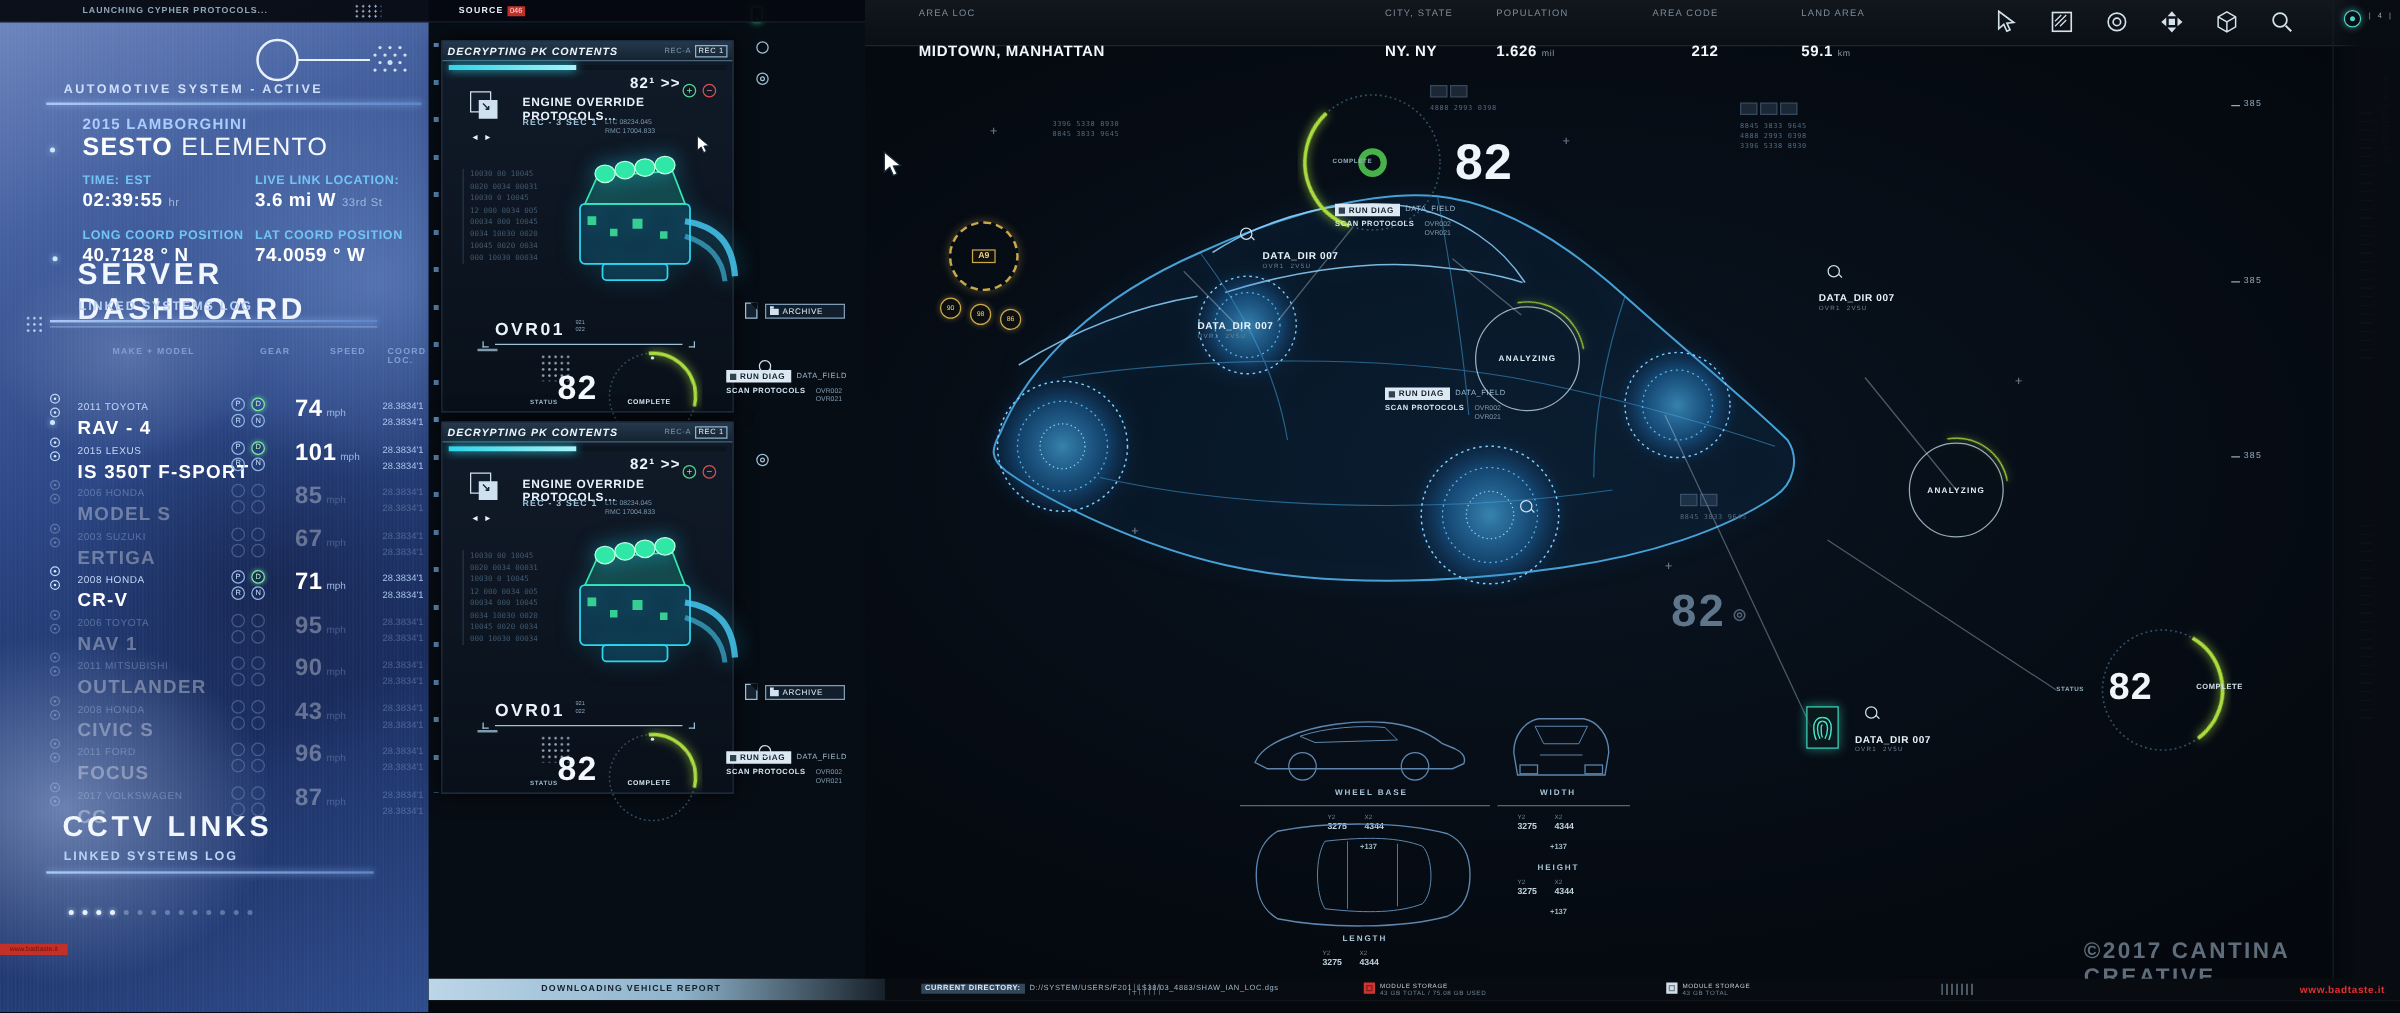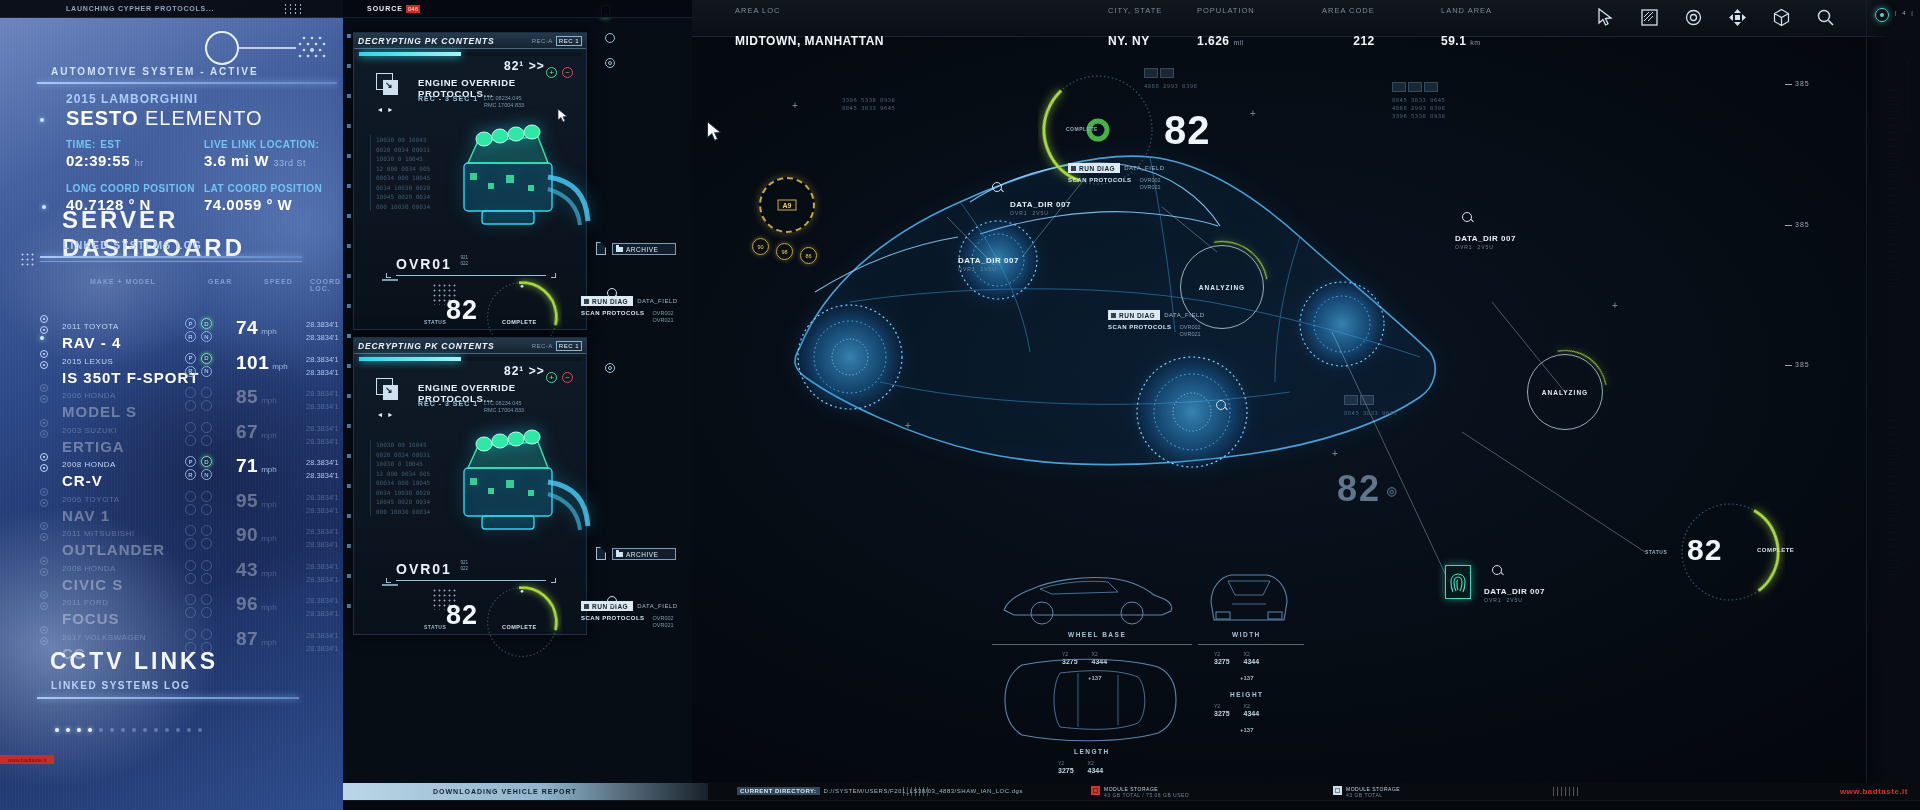--- a/index.html
+++ b/index.html
@@ -978,20 +978,21 @@
             <em>Y2</em>
             <b>3275</b>
           </span>
         <span class="mcol">
             <em>X2</em>
             <b>4344</b>
           </span>
       </div>
     </div>
 
+    <div class="credit">©2017 CANTINA CREATIVE</div>
     <div class="wm-v">www.badtaste.it</div>
 
     <div class="rightrail">
       <span class="rr-ring"></span>
       <span class="rr-marks">| 4 |</span>
     </div>
   </div>
 
   <div class="bottombar">
     <div class="bb-light">

